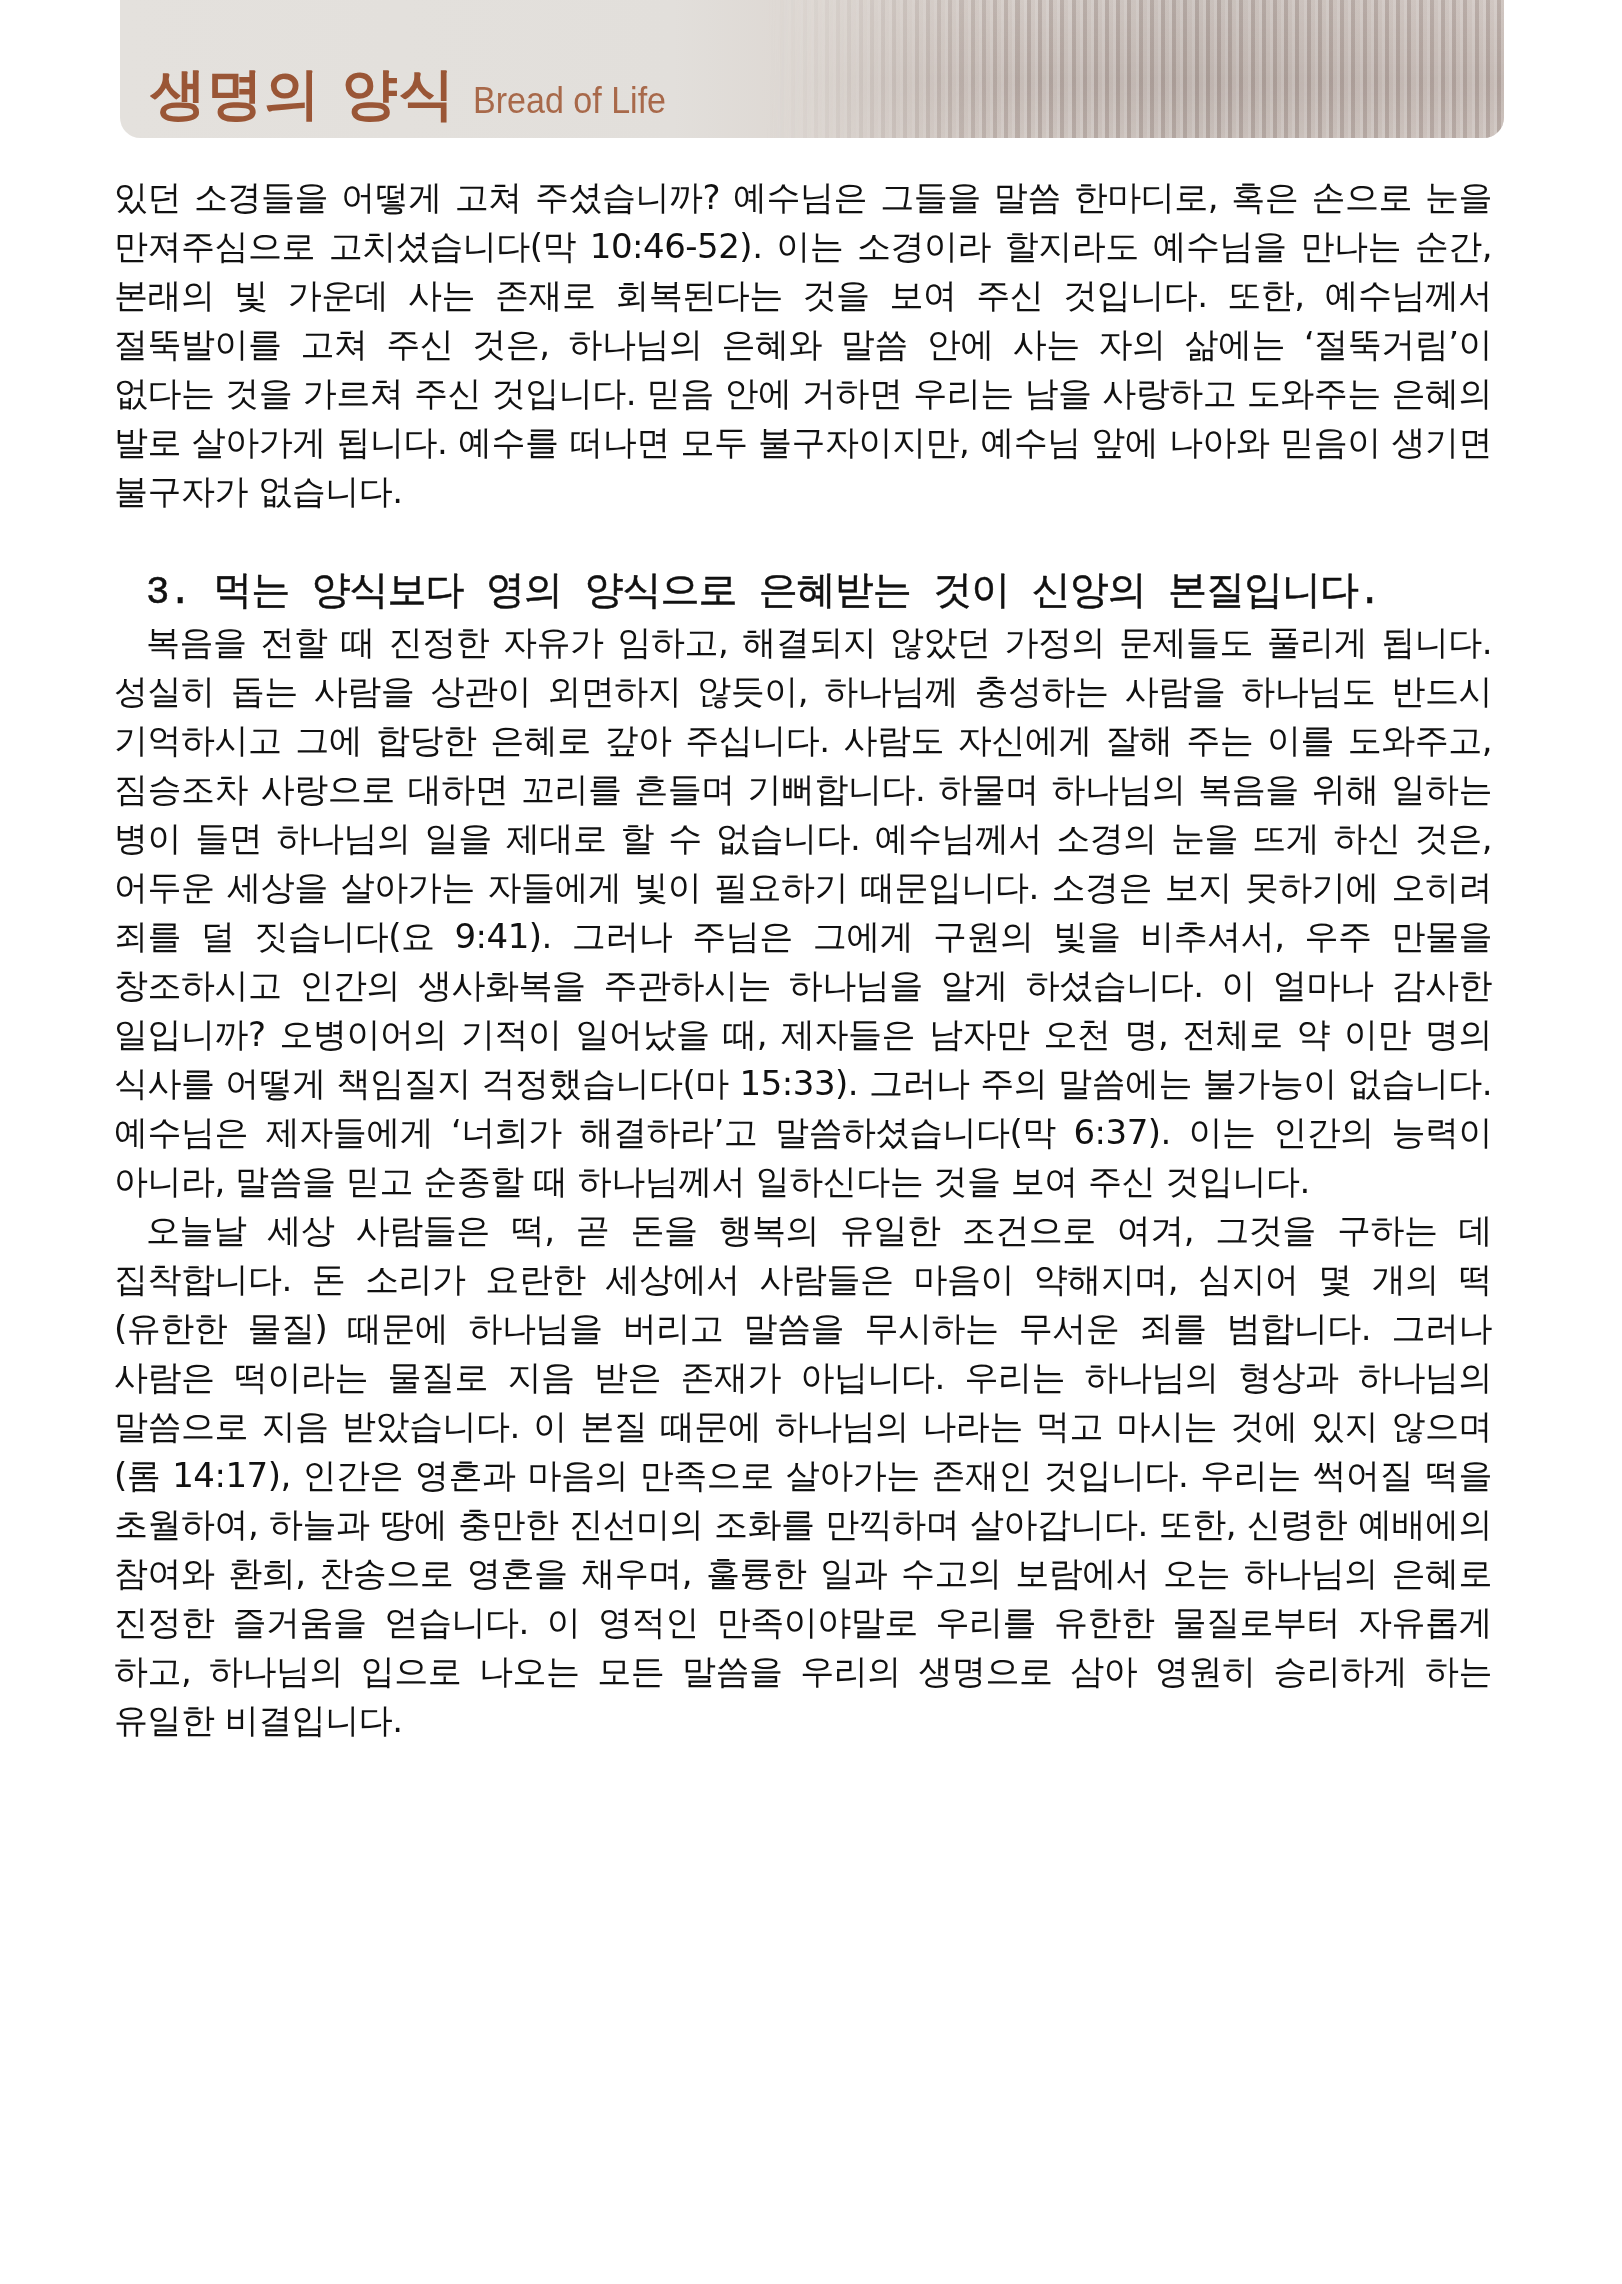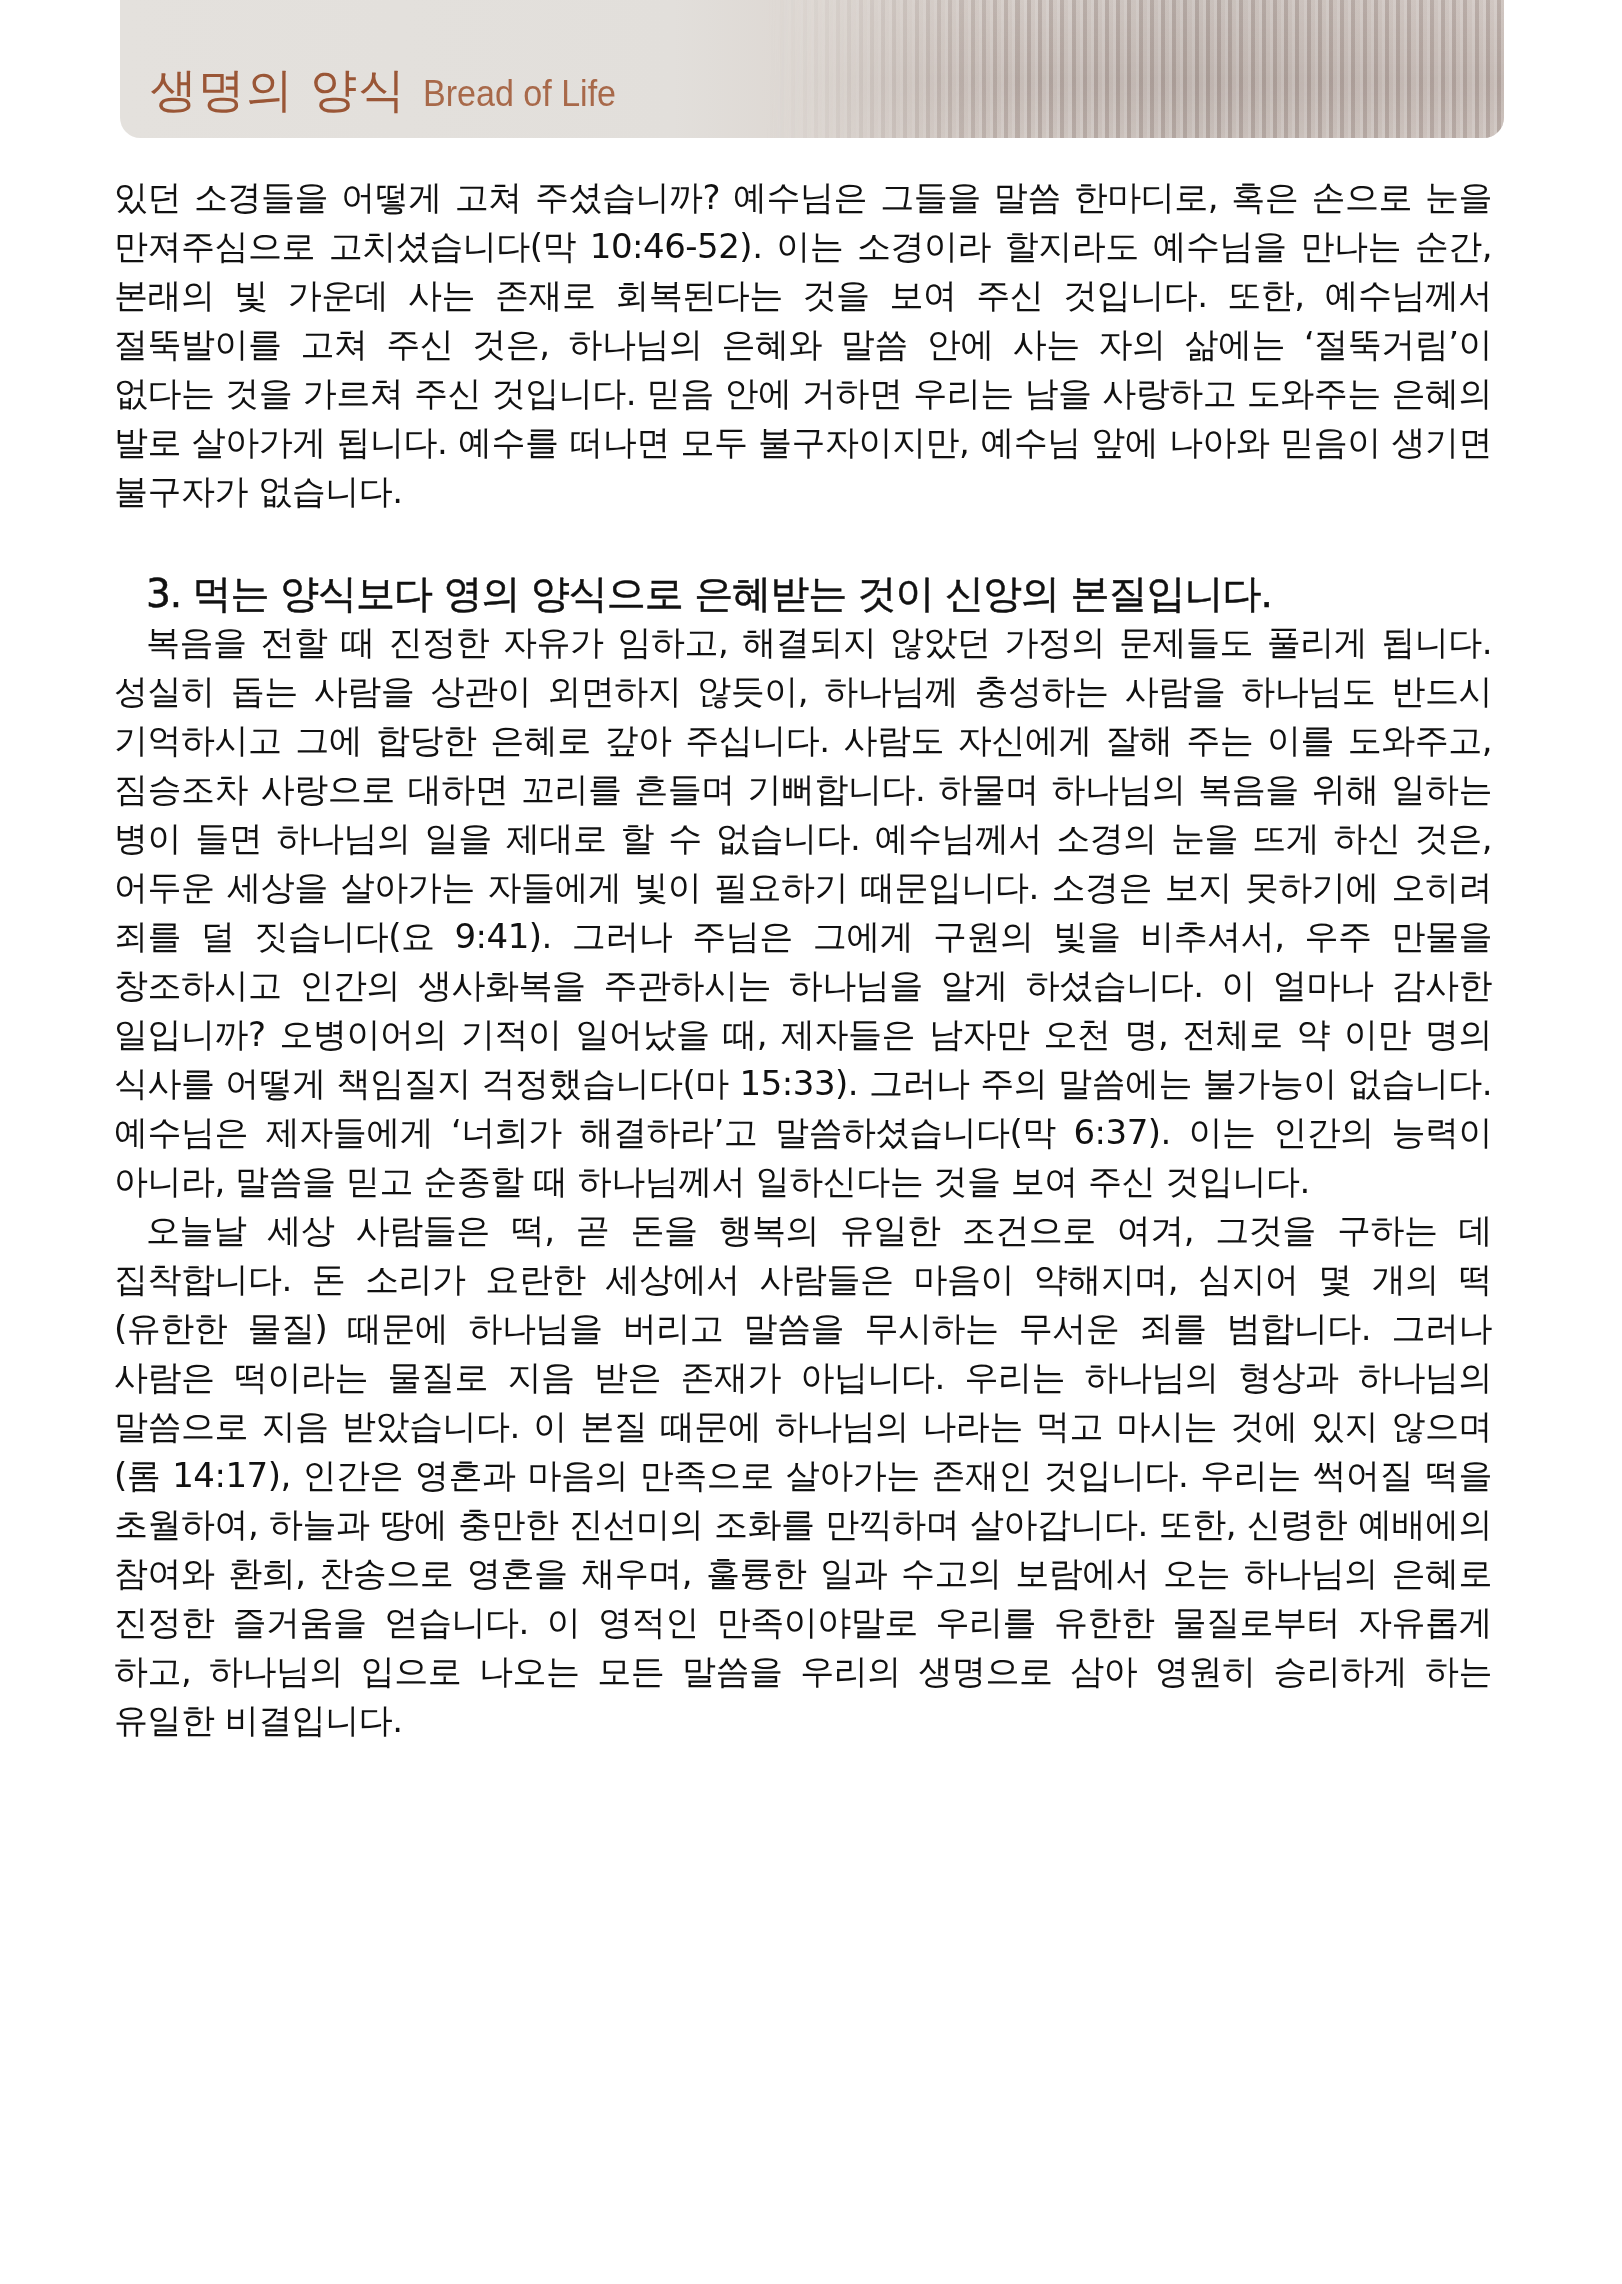--- a/index.html
+++ b/index.html
@@ -40,22 +40,22 @@
   .header-title {
     position: absolute;
     left: 150px;
     top: 66px;
     display: flex;
     align-items: baseline;
     gap: 17.3px;
   }
   .title-ko {
     font-family: "DejaVu Sans", sans-serif;
-    font-weight: normal;
-    font-size: 47px;
+    font-weight: bold;
+    font-size: 56px;
     color: #9a5636;
     letter-spacing: 1px;
     line-height: 1;
   }
   .title-en {
     font-family: "Liberation Sans", sans-serif;
     font-size: 37px;
     color: #a8694a;
     line-height: 1;
     transform: scaleX(0.92);
@@ -83,20 +83,21 @@
   }
   .para .line.last {
     text-align-last: left;
   }
   .section-heading {
     margin: 53px 0 0 32px;
     font-size: 39px;
     line-height: 49px;
     letter-spacing: -1px;
     font-weight: normal;
+    font-family: Liberation Mono, monospace;
     -webkit-text-stroke: 0.5px #111;
   }
   .conclusion-heading {
     margin: 53px 0 0 32px;
     font-size: 35px;
     line-height: 49px;
     letter-spacing: -0.5px;
   }
   .conclusion-label {
     font-size: 39px;

